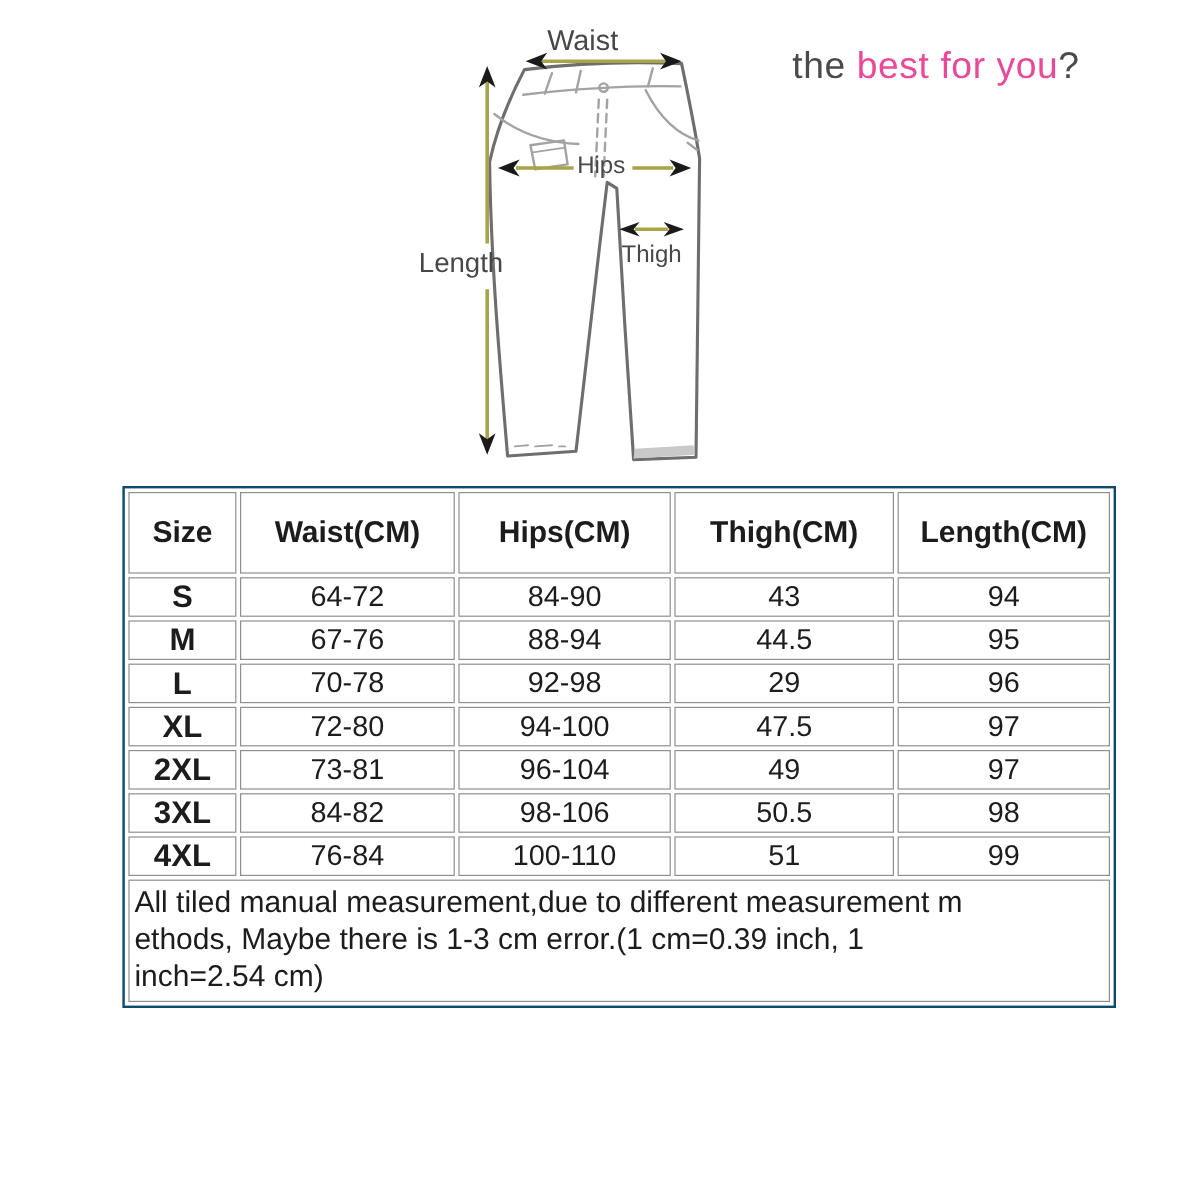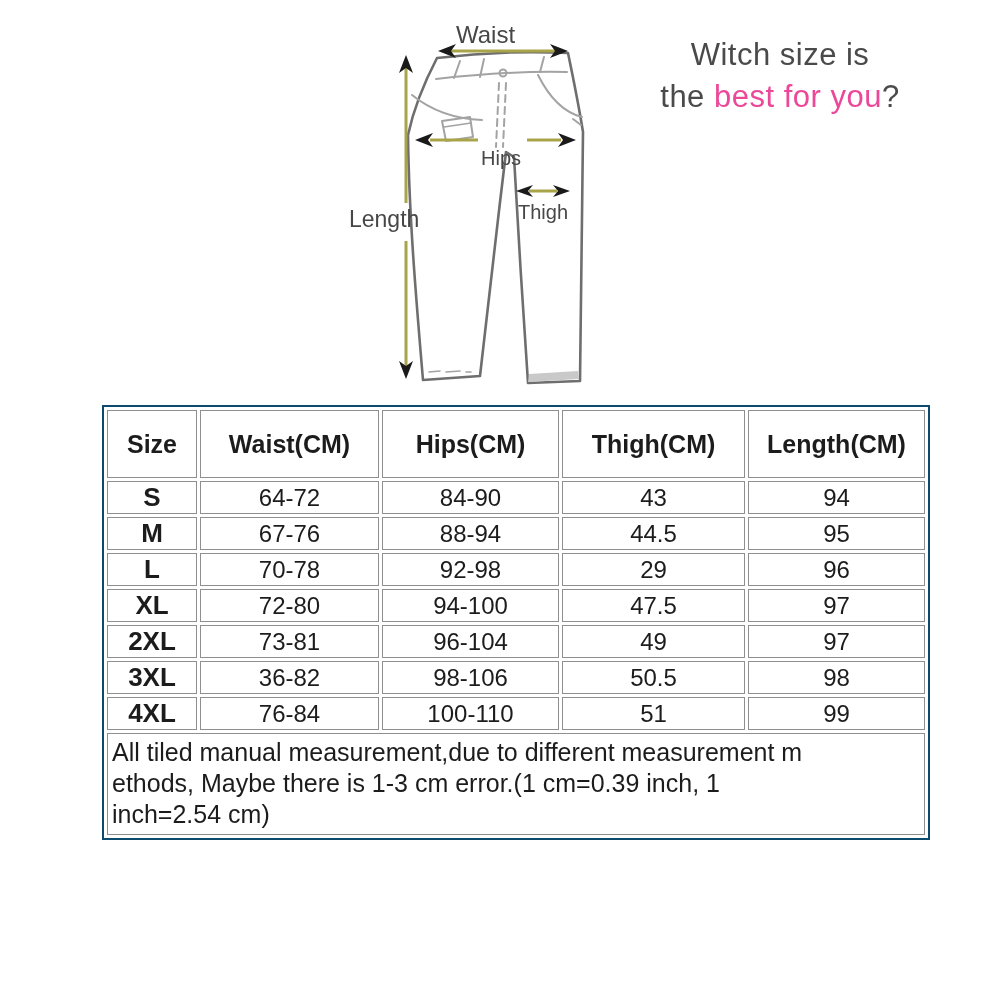--- a/index.html
+++ b/index.html
@@ -14,21 +14,21 @@
     position:absolute; left:612px; top:34px; width:336px;
     text-align:center; font-size:31px; line-height:42px;
     color:#4a4a4a; letter-spacing:0.5px;
   }
   .heading span { white-space:pre; }
   .heading .hl { color:#ec4899;text-align:center; }
 
   
   .dlabel { position:absolute; color:#474747; white-space:pre; }
   .lbl-waist  { left:456px; top:21px;  font-size:24px; }
-  .lbl-hips   { left:481px; top:127px; font-size:20px;margin-top:20px; }
+  .lbl-hips   { left:481px; top:127px; font-size:20px; }
   .lbl-thigh  { left:518px; top:201px; font-size:20px; }
   .lbl-length { left:349px; top:206px; font-size:23px; }
 
   .pants-svg { position:absolute; left:330px; top:15px; width:290px; height:390px; }
 
   
   .size-table {
     position:absolute; left:102px; top:405px; width:828px;
     border-collapse:separate; border-spacing:3px;
     border:2px solid #0c4a6e; background:#ffffff; table-layout:fixed;
@@ -44,21 +44,20 @@
   .size-table tr.footer-row td {
     height:97px; text-align:left; vertical-align:top;
     padding:3px 4px 0 4px; font-size:25px; line-height:31px;margin-left:48px;
   }
   .footnote-line { white-space:pre; }
 </style>
 </head>
 <body>
 
 <div class="heading">
-  <div><span>Witch size is</span></div>
   <div><span>the </span><span class="hl">best for you</span><span>?</span></div>
 </div>
 
 <svg class="pants-svg" viewBox="0 0 290 390">
 
   <g fill="none" stroke="#6e6e6e" stroke-width="2.6" stroke-linecap="round" stroke-linejoin="round">
     <path d="M 107,43 Q 172,35 238,38 C 243,62 249,92 253,117 C 252,200 251,290 250,366 L 198,368 C 193,295 188,215 184,142 L 176,137 C 167,212 158,288 150,361 L 93,365 C 86,283 79,200 78,120 C 84,92 95,66 107,43 Z"></path>
   </g>
 
   <g fill="none" stroke="#a3a3a3" stroke-width="2" stroke-linecap="round" stroke-linejoin="round">
@@ -156,21 +155,21 @@
   </tr>
   <tr>
     <td class="size-col">2XL</td>
     <td>73-81</td>
     <td>96-104</td>
     <td>49</td>
     <td>97</td>
   </tr>
   <tr>
     <td class="size-col">3XL</td>
-    <td>36-82</td>
+    <td>84-82</td>
     <td>98-106</td>
     <td>50.5</td>
     <td>98</td>
   </tr>
   <tr>
     <td class="size-col">4XL</td>
     <td>76-84</td>
     <td>100-110</td>
     <td>51</td>
     <td>99</td>

